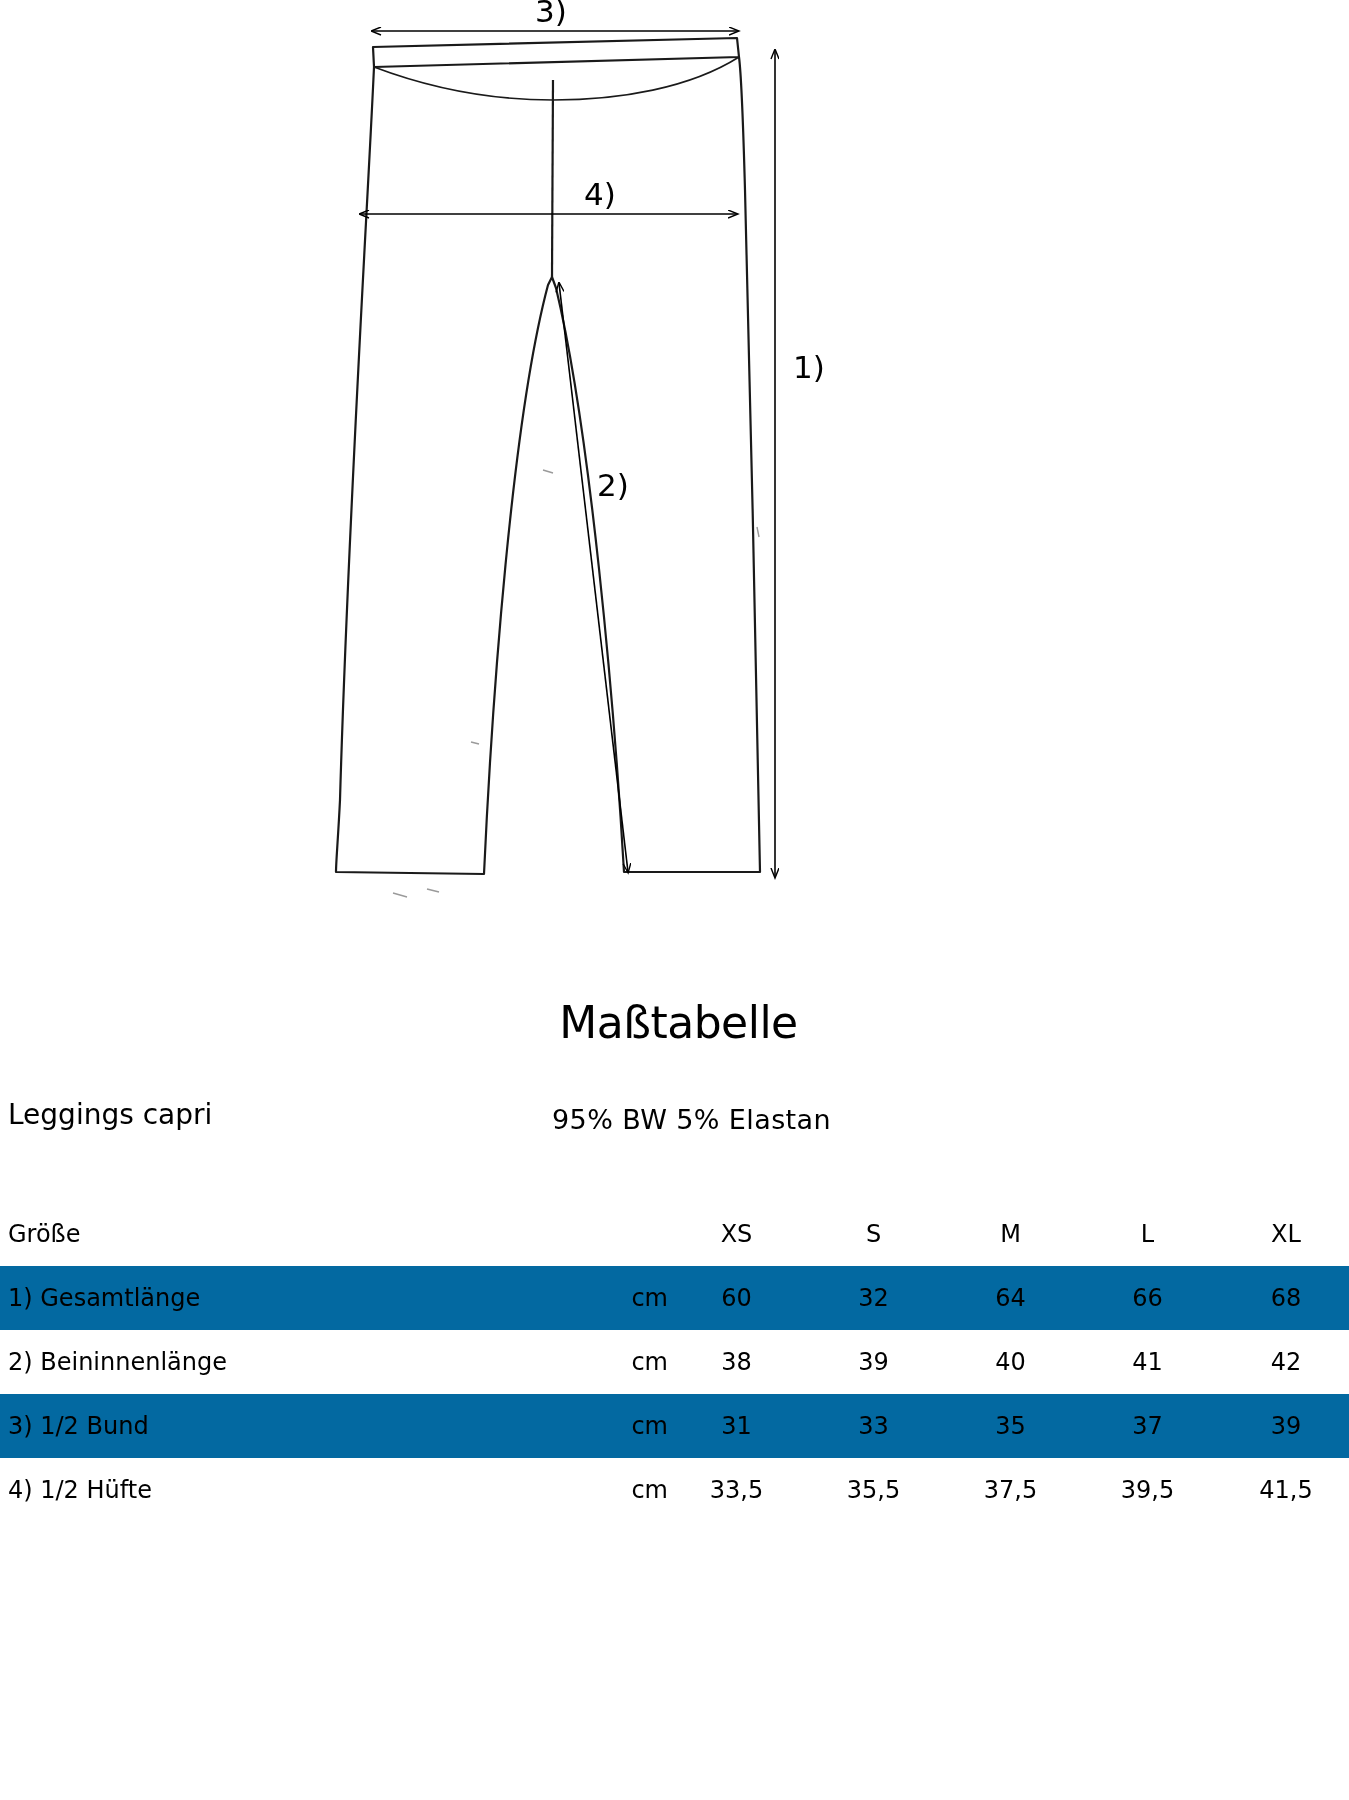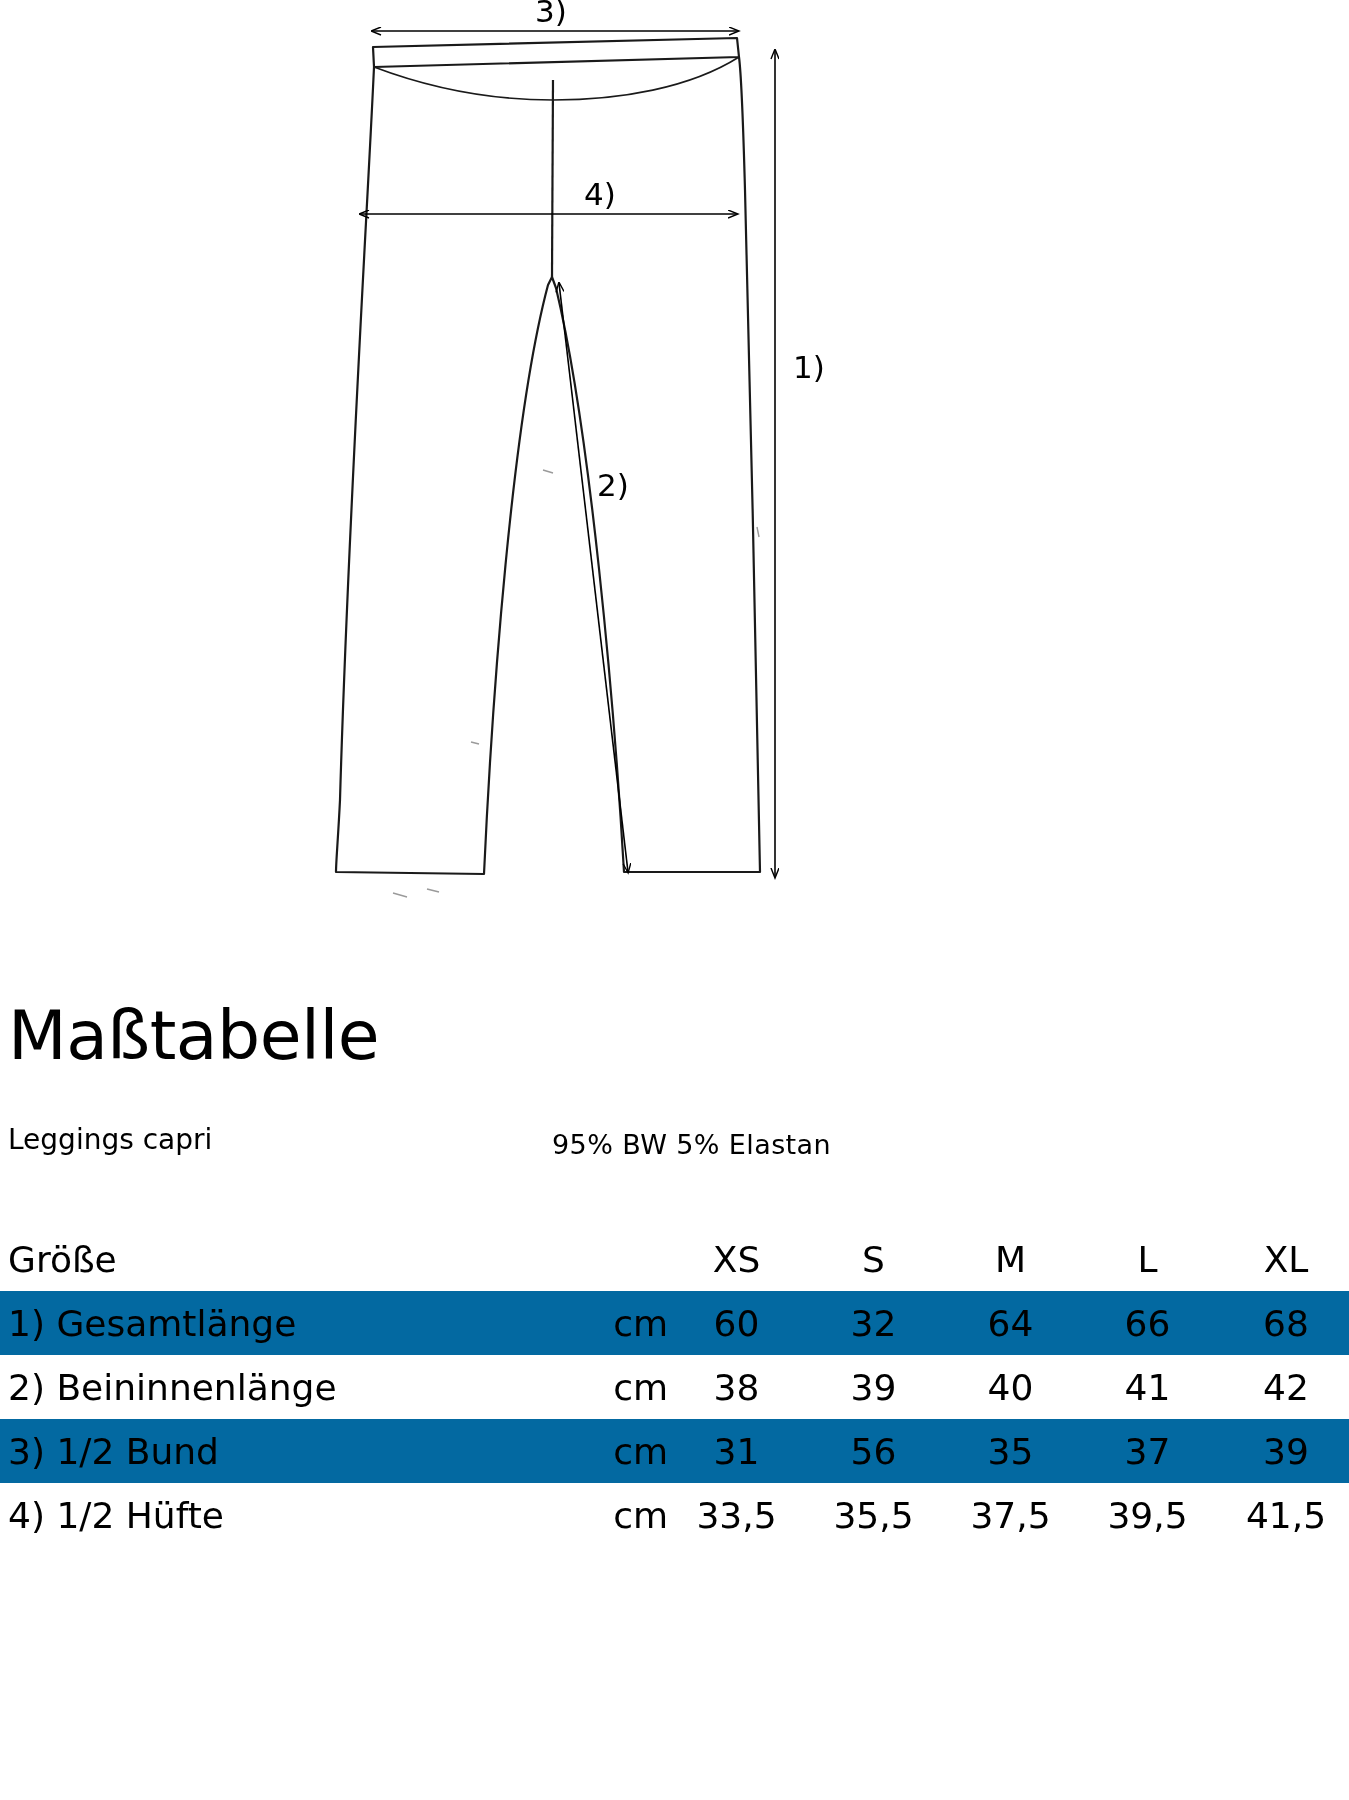--- a/index.html
+++ b/index.html
@@ -33,25 +33,26 @@
 
   #table-section {
     position: absolute;
     left: 0;
     top: 960px;
     width: 1349px;
   }
 
   #heading {
     font-family: "DejaVu Sans", sans-serif;
-    font-size: 68px;
+    font-size: 44px;
     font-weight: normal;
     margin: 40px 0 0 8px;
     letter-spacing: -0.5px;
     line-height: 1.05;
+    text-align: center;
   }
 
   #subtitle-row {
     position: relative;
     height: 60px;
     margin-top: 52px;
   }
   #product-name {
     position: absolute;
     left: 8px;
@@ -67,21 +68,21 @@
   }
 
   table#size-table {
     border-collapse: collapse;
     width: 1349px;
     margin-top: 44px;
     table-layout: fixed;
   }
   table#size-table td, table#size-table th {
     font-weight: normal;
-    font-size: 36px;
+    font-size: 24px;
     padding: 0;
     height: 64px;
     vertical-align: middle;
   }
   .col-label { width: 540px; text-align: left; padding-left: 8px !important; }
   .col-unit  { width: 120px; text-align: right; }
   .col-size  { width: 137px; text-align: center; }
   .col-size-last { width: 140px; text-align: center; padding-right: 8px !important; }
 
   tr.shaded td, tr.shaded th { background: #0369a1; }
@@ -187,21 +188,21 @@
         <td class="col-size num-cell">38</td>
         <td class="col-size num-cell">39</td>
         <td class="col-size num-cell">40</td>
         <td class="col-size num-cell">41</td>
         <td class="col-size-last num-cell">42</td>
       </tr>
       <tr class="shaded">
         <td class="col-label">3) 1/2 Bund</td>
         <td class="col-unit">cm</td>
         <td class="col-size num-cell">31</td>
-        <td class="col-size num-cell">56</td>
+        <td class="col-size num-cell">33</td>
         <td class="col-size num-cell">35</td>
         <td class="col-size num-cell">37</td>
         <td class="col-size-last num-cell">39</td>
       </tr>
       <tr>
         <td class="col-label">4) 1/2 Hüfte</td>
         <td class="col-unit">cm</td>
         <td class="col-size num-cell">33,5</td>
         <td class="col-size num-cell">35,5</td>
         <td class="col-size num-cell">37,5</td>

